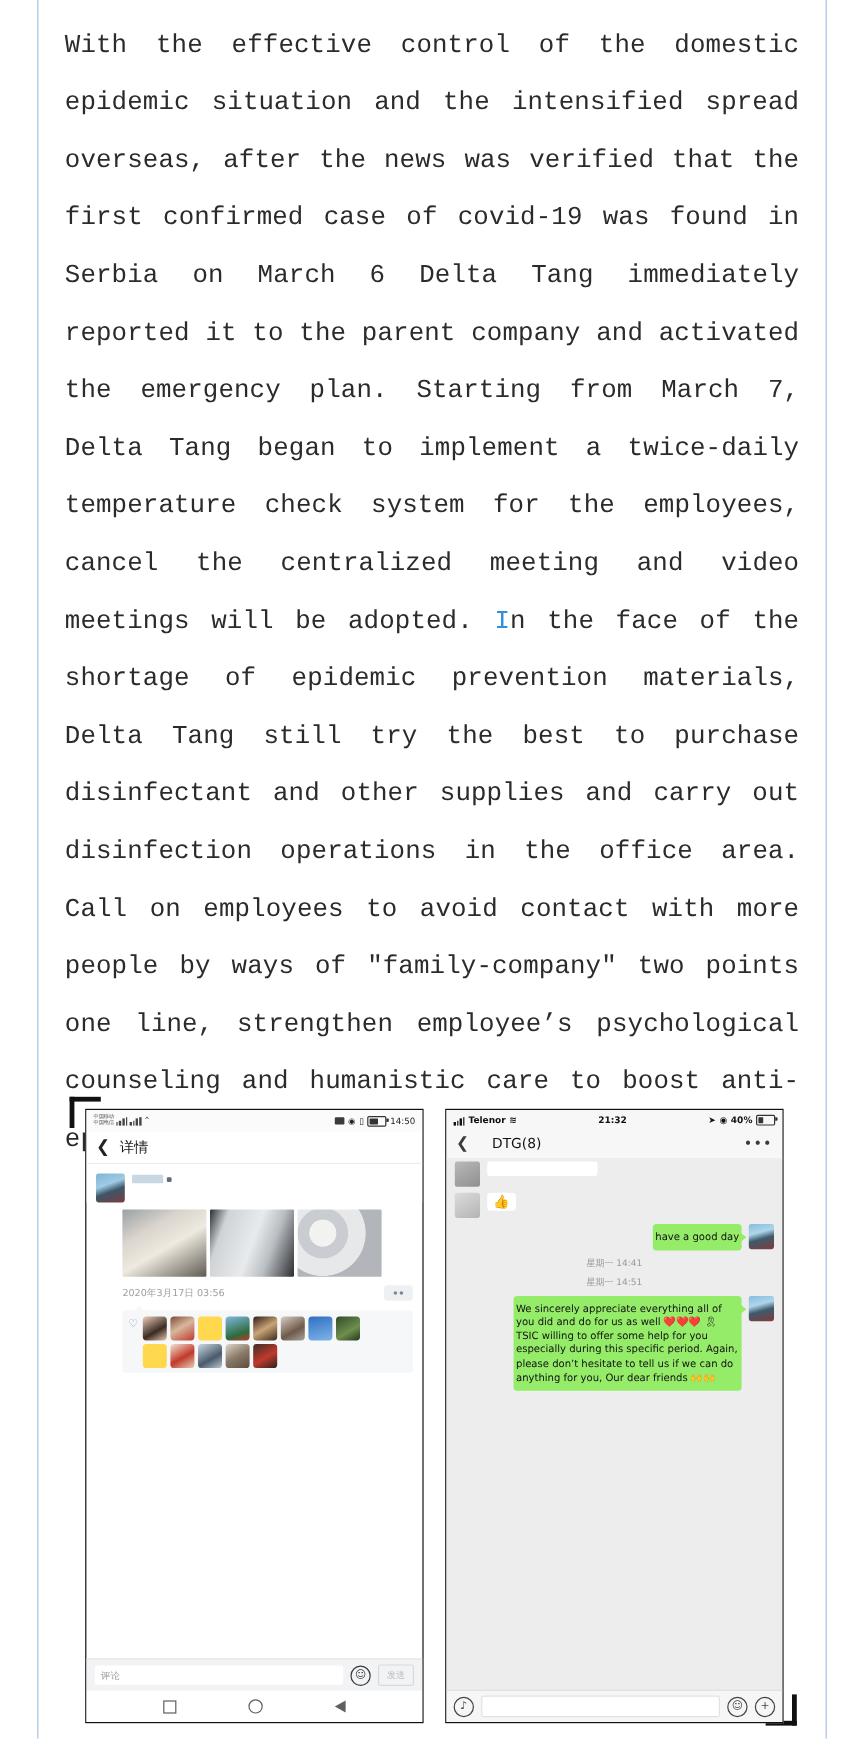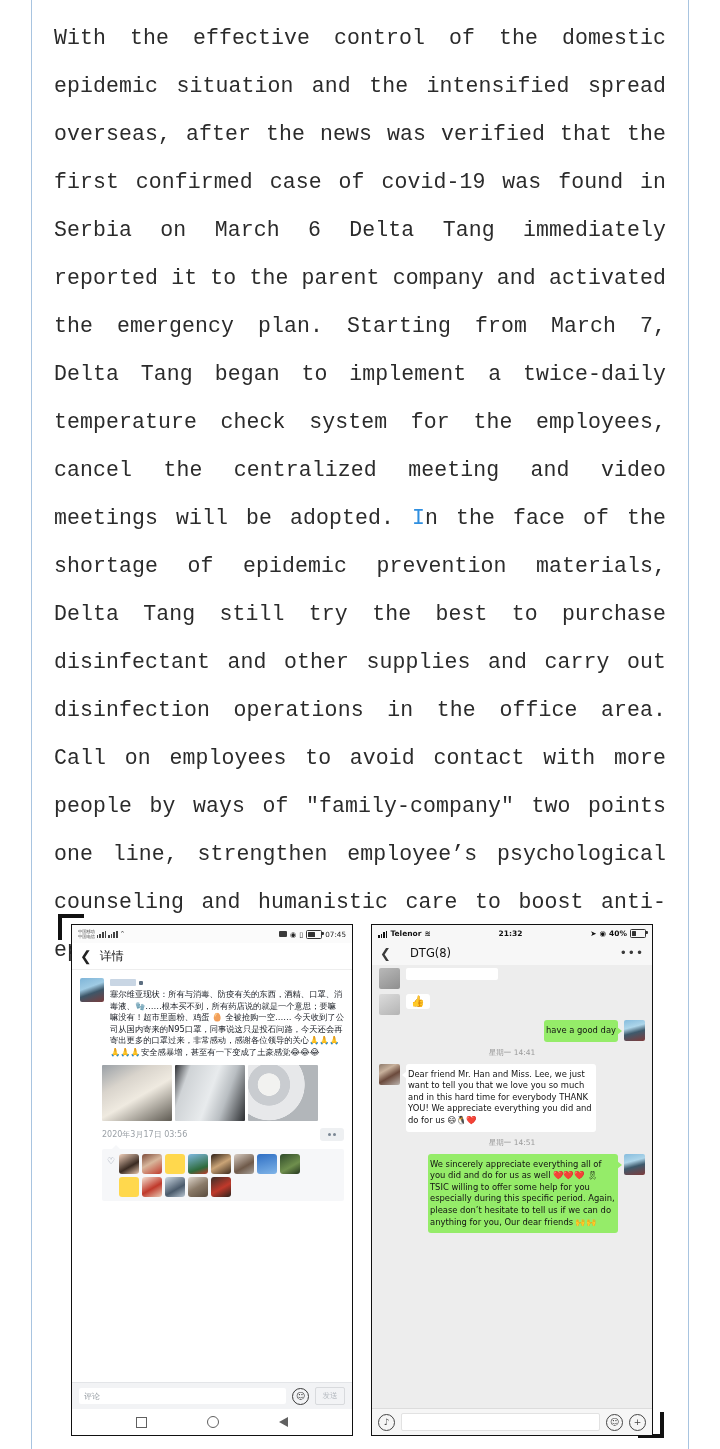--- a/index.html
+++ b/index.html
@@ -329,38 +329,36 @@
               </span>
             <span class="wifi-g">⌃</span>
           </div>
           <div class="right-grp">
             <span class="sq-ico"></span>
             <span>◉</span>
             <span>▯</span>
             <span class="battery">
                 <i></i>
               </span>
-            <span>07:45</span>
+            <span>14:50</span>
           </div>
         </div>
 
         <div class="and-nav">
           <span class="chev">❮</span>
           <span class="ttl">详情</span>
         </div>
 
         <div class="moment">
           <div class="m-avatar"></div>
           <div class="m-right">
             <div class="m-name-row">
               <span class="m-name"></span>
               <span class="m-name-dot"></span>
             </div>
-            <div class="m-text emoji">塞尔维亚现状：所有与消毒、防疫有关的东西，酒精、口罩、消毒液、🧤……根本买不到，所有药店说的就是一个意思；要嘛嘛没有！超市里面粉、鸡蛋 🥚 全被抢购一空……
-今天收到了公司从国内寄来的N95口罩，同事说这只是投石问路，今天还会再寄出更多的口罩过来，非常感动，感谢各位领导的关心🙏🙏🙏🙏🙏🙏安全感暴增，甚至有一下变成了土豪感觉😂😂😂</div>
           </div>
         </div>
 
         <div class="m-photos">
           <div class="ph1"></div>
           <div class="ph2"></div>
           <div class="ph3"></div>
         </div>
 
         <div class="m-meta">
@@ -447,24 +445,20 @@
             <span class="thumbup emoji">👍</span>
           </div>
 
           <div class="row out">
             <span class="bub out">have a good day</span>
             <span class="av sea"></span>
           </div>
 
           <div class="tstamp">星期一 14:41</div>
 
-          <div class="row">
-            <span class="av woman"></span>
-            <span class="bub in emoji">Dear friend Mr. Han and Miss. Lee, we just want to tell you that we love you so much and in this hard time for everybody THANK YOU! We appreciate everything you did and do for us 😄🐧❤️</span>
-          </div>
 
           <div class="tstamp">星期一 14:51</div>
 
           <div class="row out">
             <span class="bub out emoji">We sincerely appreciate everything all of you did and do for us as well ❤️❤️❤️ 🎗 TSIC willing to offer some help for you especially during this specific period. Again, please don’t hesitate to tell us if we can do anything for you, Our dear friends 🙌🙌</span>
             <span class="av sea"></span>
           </div>
         </div>
 
         <div class="ios-input">

